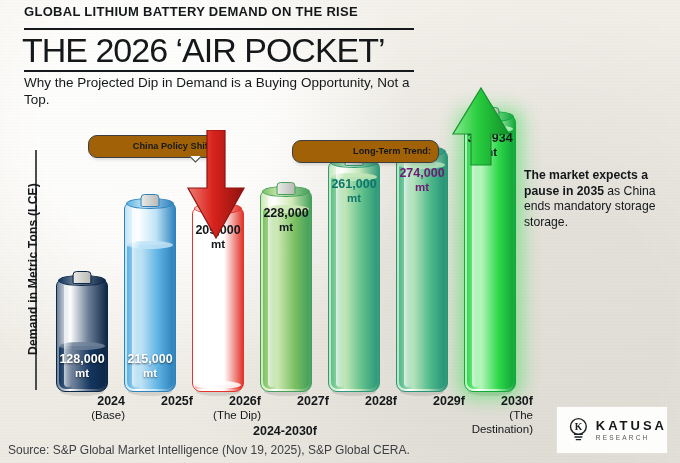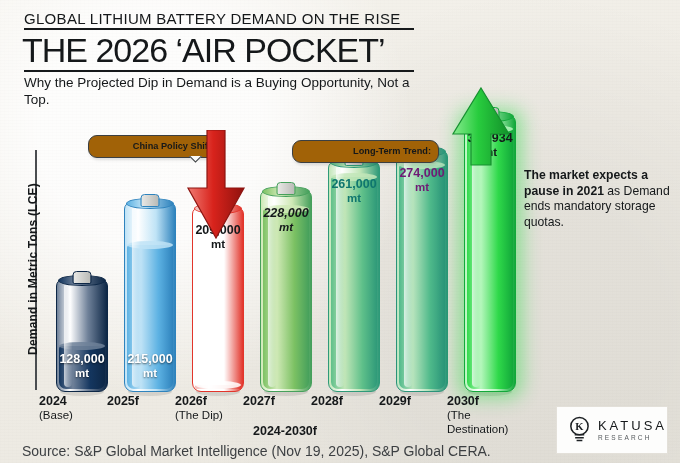--- a/index.html
+++ b/index.html
@@ -15,40 +15,40 @@
     background:
       radial-gradient(circle at 22% 28%, rgba(255,255,255,.85) 0 18%, rgba(0,0,0,0) 42%),
       radial-gradient(circle at 78% 72%, rgba(0,0,0,.045) 0 22%, rgba(0,0,0,0) 55%),
       linear-gradient(160deg,#f6f4ee 0%,#efece5 48%,#e9e6de 100%);
   }
   .grain{position:absolute;inset:0;opacity:.35;
     background-image:repeating-linear-gradient(0deg,rgba(0,0,0,.022) 0 1px,rgba(0,0,0,0) 1px 3px),
                      repeating-linear-gradient(90deg,rgba(0,0,0,.018) 0 1px,rgba(0,0,0,0) 1px 4px);}
 
   
-  .kicker{position:absolute;left:24px;top:10px;width:390px;
-    font-size:15px;font-weight:normal;letter-spacing:.3px;}
+  .kicker{position:absolute;left:24px;top:4px;width:390px;
+    font-size:13px;font-weight:bold;letter-spacing:.3px;}
   .rule1{position:absolute;left:24px;top:28px;width:390px;height:2px;background:#16191b;}
   .headline{position:absolute;left:22px;top:31px;width:420px;
     font-size:34px;line-height:38px;font-weight:normal;letter-spacing:-1px;}
   .rule2{position:absolute;left:24px;top:70px;width:390px;height:2px;background:#16191b;}
   .subhead{position:absolute;left:24px;top:74px;width:400px;
     font-size:13.5px;line-height:17px;}
 
   
   .yaxis-line{position:absolute;left:35px;top:150px;width:2px;height:240px;background:#4a4d50;}
   .yaxis-label{position:absolute;left:-62px;top:262px;width:190px;text-align:center;
     transform:rotate(-90deg);font-size:12px;font-weight:bold;letter-spacing:.2px;}
   .xaxis-title{position:absolute;left:205px;top:424px;width:160px;text-align:center;
     font-size:12.5px;font-weight:bold;}
 
   
   .plot{position:absolute;left:44px;top:100px;width:480px;height:292px;}
   .bar-slot{position:absolute;bottom:0;width:52px;}
-  .tick{position:absolute;top:394px;width:86px;text-align:left;font-size:12.5px;font-weight:bold;line-height:14px;}
+  .tick{position:absolute;top:394px;width:86px;text-align:right;font-size:12.5px;font-weight:bold;line-height:14px;}
   .tick .sub{font-weight:normal;font-size:11.5px;display:block;}
 
   
   .cell{position:absolute;bottom:0;width:100%;border-radius:7px 7px 9px 9px;
     box-sizing:border-box;overflow:visible;}
   .cell .fill{position:absolute;left:2px;right:2px;bottom:2px;border-radius:3px 3px 7px 7px;}
   .cell .fill:before{content:"";position:absolute;left:0;right:0;top:-4px;height:8px;border-radius:50%;}
   .cell .gloss{position:absolute;left:13%;top:3px;bottom:4px;width:17%;border-radius:6px;
     background:linear-gradient(90deg,rgba(255,255,255,.72),rgba(255,255,255,.05));}
   .cap{position:absolute;left:50%;transform:translateX(-50%);top:-9px;
@@ -68,25 +68,25 @@
   .tail{position:absolute;left:2px;top:-9px;width:11px;height:11px;background:#fbfaf7;
     border:1.6px solid #3b3f42;transform:rotate(45deg);}
 
   
   .arrow{position:absolute;}
   
   .commentary{position:absolute;left:524px;top:168px;width:150px;font-size:12.2px;line-height:15.5px;}
   .commentary p{margin:0 0 9px 0;}
   .commentary b{font-weight:bold;}
 
-  .source{position:absolute;left:22px;top:443px;font-size:14px;color:#3c3f42;}
+  .source{position:absolute;left:8px;top:443px;font-size:12px;color:#3c3f42;}
   .logo{position:absolute;left:556px;top:406px;width:112px;height:48px;background:#fdfdfc;
     border:1px solid #e3e0d9;display:flex;align-items:center;gap:6px;padding-left:10px;box-sizing:border-box;}
   .logo .txt{line-height:1;}
-  .logo .k1{font-size:13px;font-weight:normal;letter-spacing:3px;}
+  .logo .k1{font-size:13px;font-weight:bold;letter-spacing:3px;}
   .logo .k2{font-size:6.5px;letter-spacing:2.2px;margin-top:3px;color:#55595c;}
 </style>
 </head>
 <body>
 
 <div class="paper"></div>
 <div class="grain"></div>
 
 <div class="kicker">GLOBAL LITHIUM BATTERY DEMAND ON THE RISE</div>
 <div class="rule1"></div>
@@ -138,21 +138,21 @@
     <div class="bar-slot" style="left: 216px; height: 202px;">
       <div class="base"></div>
       <div class="cell" style="height:202px;border:1.6px solid #46a05c;background:linear-gradient(90deg,#cfe9b6 0%,#ffffff 26%,#cfe9b6 62%,#46a05c 100%);">
         <div class="fill" style="height:180px;background:linear-gradient(90deg,#7cc163 0%,#cfe9b6 30%,#7cc163 68%,#46a05c 100%);">
           <div style="position:absolute;left:0;right:0;top:-4px;height:8px;border-radius:50%;background:#cfe9b6;opacity:.85;"></div>
         </div>
         <div class="gloss"></div>
         <div class="rim" style="background:linear-gradient(90deg,#7cc163,#cfe9b6 35%,#46a05c);border:1.4px solid #46a05c;box-sizing:border-box;"></div>
         <div class="cap" style="background:linear-gradient(90deg,#e9e9e6,#b9bab6);border:1px solid #46a05c;"></div>
       </div>
-      <div class="val" style="bottom: 158px; color: rgb(20, 24, 26); font-style: italic;">228,000<small>mt</small></div>
+      <div class="val" style="bottom: 158px; color: rgb(20, 24, 26);">228,000<small>mt</small></div>
     </div>
     <div class="bar-slot" style="left: 284px; height: 231px;">
       <div class="base"></div>
       <div class="cell" style="height:231px;border:1.6px solid #2f9a79;background:linear-gradient(90deg,#c2e6b8 0%,#ffffff 26%,#c2e6b8 62%,#2f9a79 100%);">
         <div class="fill" style="height:212px;background:linear-gradient(90deg,#5fc08a 0%,#c2e6b8 30%,#5fc08a 68%,#2f9a79 100%);">
           <div style="position:absolute;left:0;right:0;top:-4px;height:8px;border-radius:50%;background:#c2e6b8;opacity:.85;"></div>
         </div>
         <div class="gloss"></div>
         <div class="rim" style="background:linear-gradient(90deg,#5fc08a,#c2e6b8 35%,#2f9a79);border:1.4px solid #2f9a79;box-sizing:border-box;"></div>
         <div class="cap" style="background:linear-gradient(90deg,#e9e9e6,#b9bab6);border:1px solid #2f9a79;"></div>
@@ -221,21 +221,21 @@
     <linearGradient id="gg" x1="0" y1="0" x2="1" y2="0">
       <stop offset="0%" stop-color="#86eb8e"></stop>
         <stop offset="45%" stop-color="#28cc3e"></stop>
       <stop offset="100%" stop-color="#12912a"></stop>
     </linearGradient>
   </defs>
   <path d="M33,2 L61,48 H43 V79 H23 V48 H5 Z" fill="url(#gg)" stroke="#169030" stroke-width="1.2"></path>
 </svg>
 
 <div class="commentary">
-  <p><b>The market expects a pause in 2021</b><span> as Demand ends mandatory storage quotas.</span></p>
+  <p><b>The market expects a pause in 2035</b><span> as China ends mandatory storage storage.</span></p>
 </div>
 
 <div class="source">Source: S&amp;P Global Market Intelligence (Nov 19, 2025), S&amp;P Global CERA.</div>
 <div class="logo">
   <svg width="26" height="30" viewBox="0 0 26 30">
     <circle cx="13" cy="11" r="9" fill="none" stroke="#1d2124" stroke-width="1.6"></circle>
     <text x="13" y="15.5" font-family="Liberation Serif, serif" font-size="11" font-weight="bold" text-anchor="middle" fill="#1d2124">K</text>
     <path d="M8,20 h10 M8.5,23 h9 M10,26 h6" stroke="#1d2124" stroke-width="1.5" fill="none"></path>
   </svg>
   <div class="txt">

